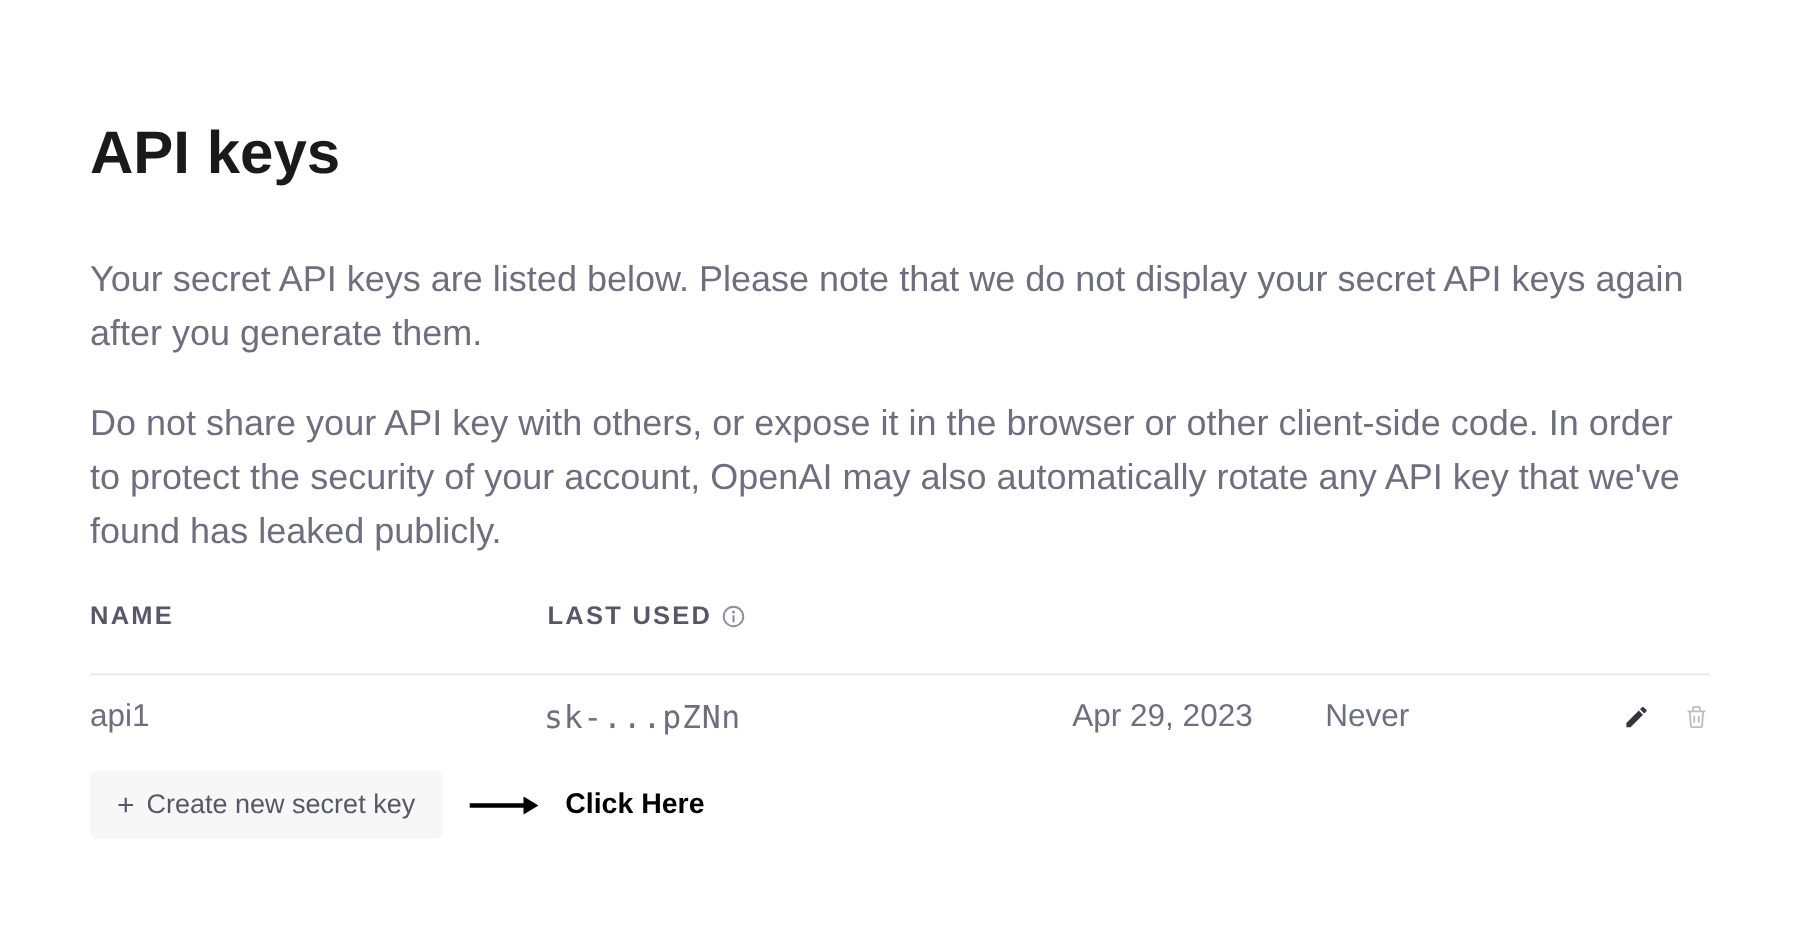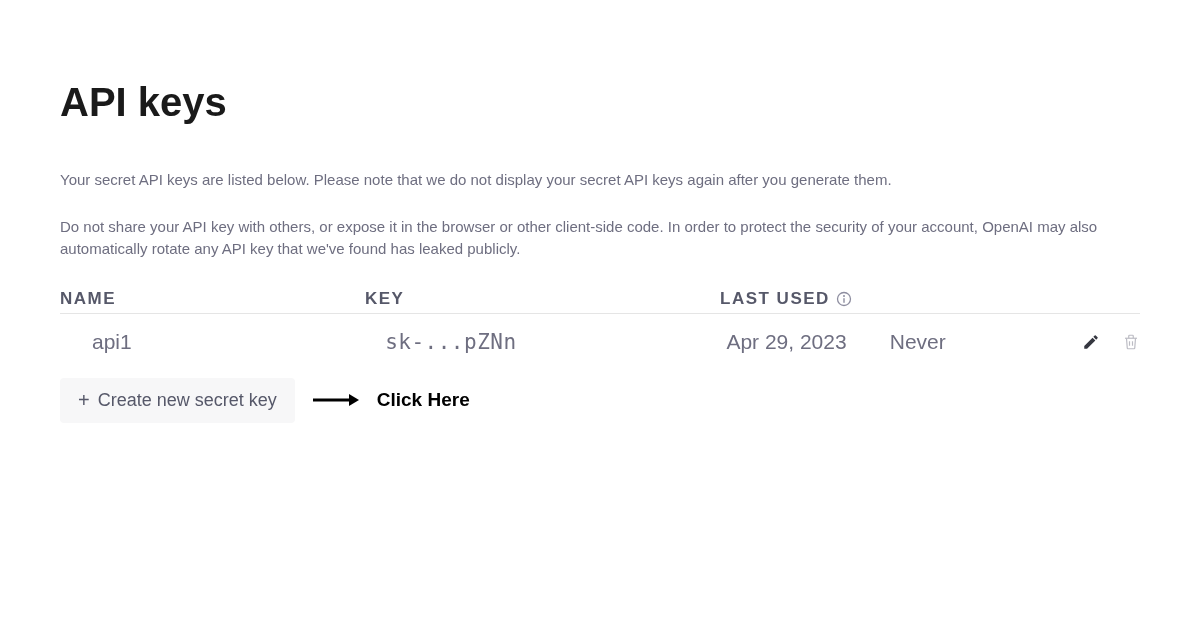--- a/index.html
+++ b/index.html
@@ -15,51 +15,50 @@
       padding: 80px 60px 0 60px;
       color: #202123;
     }
     .page-title {
       font-size: 40px;
       font-weight: 700;
       color: #1a1a1a;
       margin-bottom: 44px;
     }
     .description {
-      font-size: 15px;
+      font-size: 24px;
       line-height: 1.5;
       color: #6e6e80;
       margin-bottom: 24px;
     }
     .table {
       width: 100%;
       margin-top: 28px;
     }
     .table-header {
       display: flex;
       align-items: center;
-      padding-bottom: 4px;
+      padding-bottom: 28px;
       border-bottom: 1px solid #e5e5e5;
     }
     .table-header .col {
       font-size: 17px;
       font-weight: 700;
       letter-spacing: 1.5px;
       color: #565869;
     }
     .col-name { width: 305px; }
     .col-key { width: 355px; }
     .col-created { width: 170px; }
     .col-lastused { width: 200px; display: flex; align-items: center; gap: 6px; }
     .col-actions { flex: 1; display: flex; justify-content: flex-end; gap: 20px; align-items: center; }
     .table-row {
       display: flex;
       align-items: center;
       padding: 16px 0 14px 0;
-      margin-left: 32px;
     }
     .table-row .cell {
       font-size: 21px;
       color: #6e6e80;
     }
     .cell-name { width: 305px; }
     .cell-key { width: 355px; font-family: ui-monospace, Menlo, Consolas, monospace; letter-spacing: 0.5px; }
     .cell-created { width: 170px; }
     .cell-lastused { width: 200px; }
     .cell-actions { flex: 1; display: flex; justify-content: flex-end; gap: 22px; align-items: center; }
@@ -114,21 +113,20 @@
 <body>
 
 <h1 class="page-title">API keys</h1>
 
 <p class="description">Your secret API keys are listed below. Please note that we do not display your secret API keys again after you generate them.</p>
 <p class="description">Do not share your API key with others, or expose it in the browser or other client-side code. In order to protect the security of your account, OpenAI may also automatically rotate any API key that we've found has leaked publicly.</p>
 
 <div class="table">
   <div class="table-header">
     <div class="col col-name">NAME</div>
-    <div class="col col-key">KEY</div>
     <div class="col col-lastused">
       <span>LAST USED</span>
       <span class="info-icon">
         <svg width="16" height="16" viewBox="0 0 16 16" fill="none">
           <circle cx="8" cy="8" r="6.5" stroke="#8e8ea0" stroke-width="1.3"></circle>
           <circle cx="8" cy="5" r="1" fill="#8e8ea0"></circle>
           <rect x="7.3" y="7" width="1.4" height="5" rx="0.7" fill="#8e8ea0"></rect>
         </svg>
       </span>
     </div>

